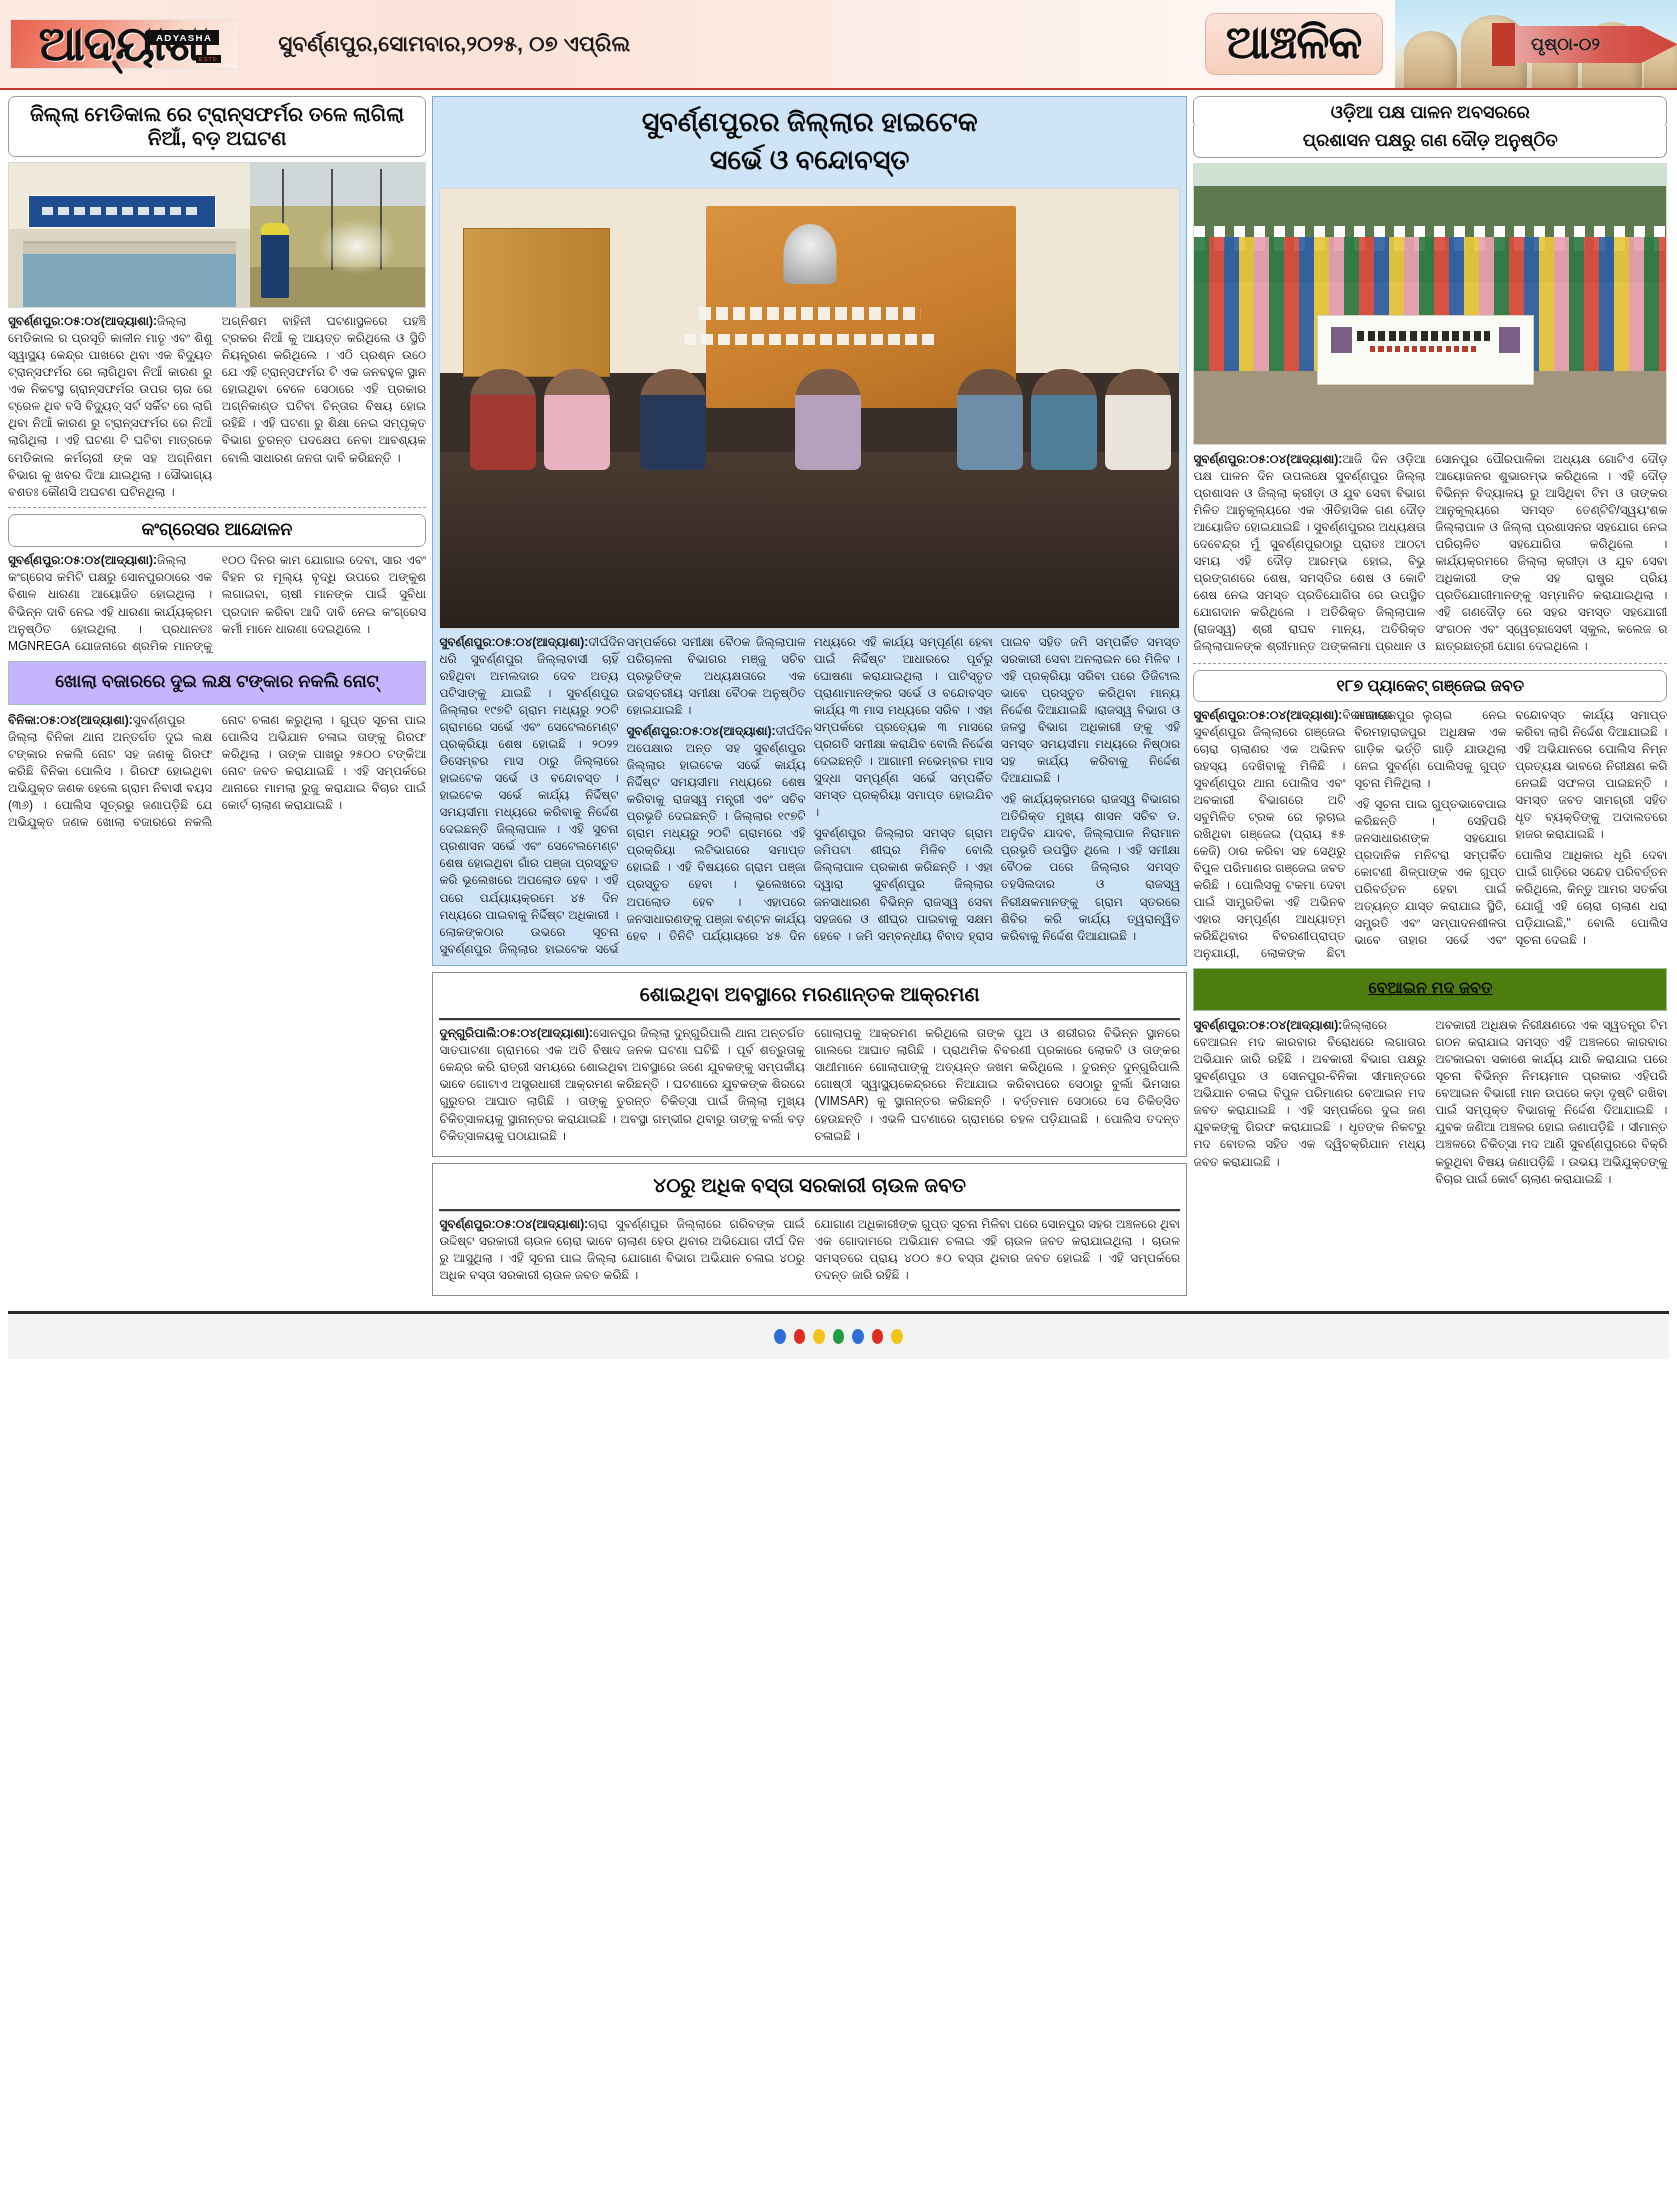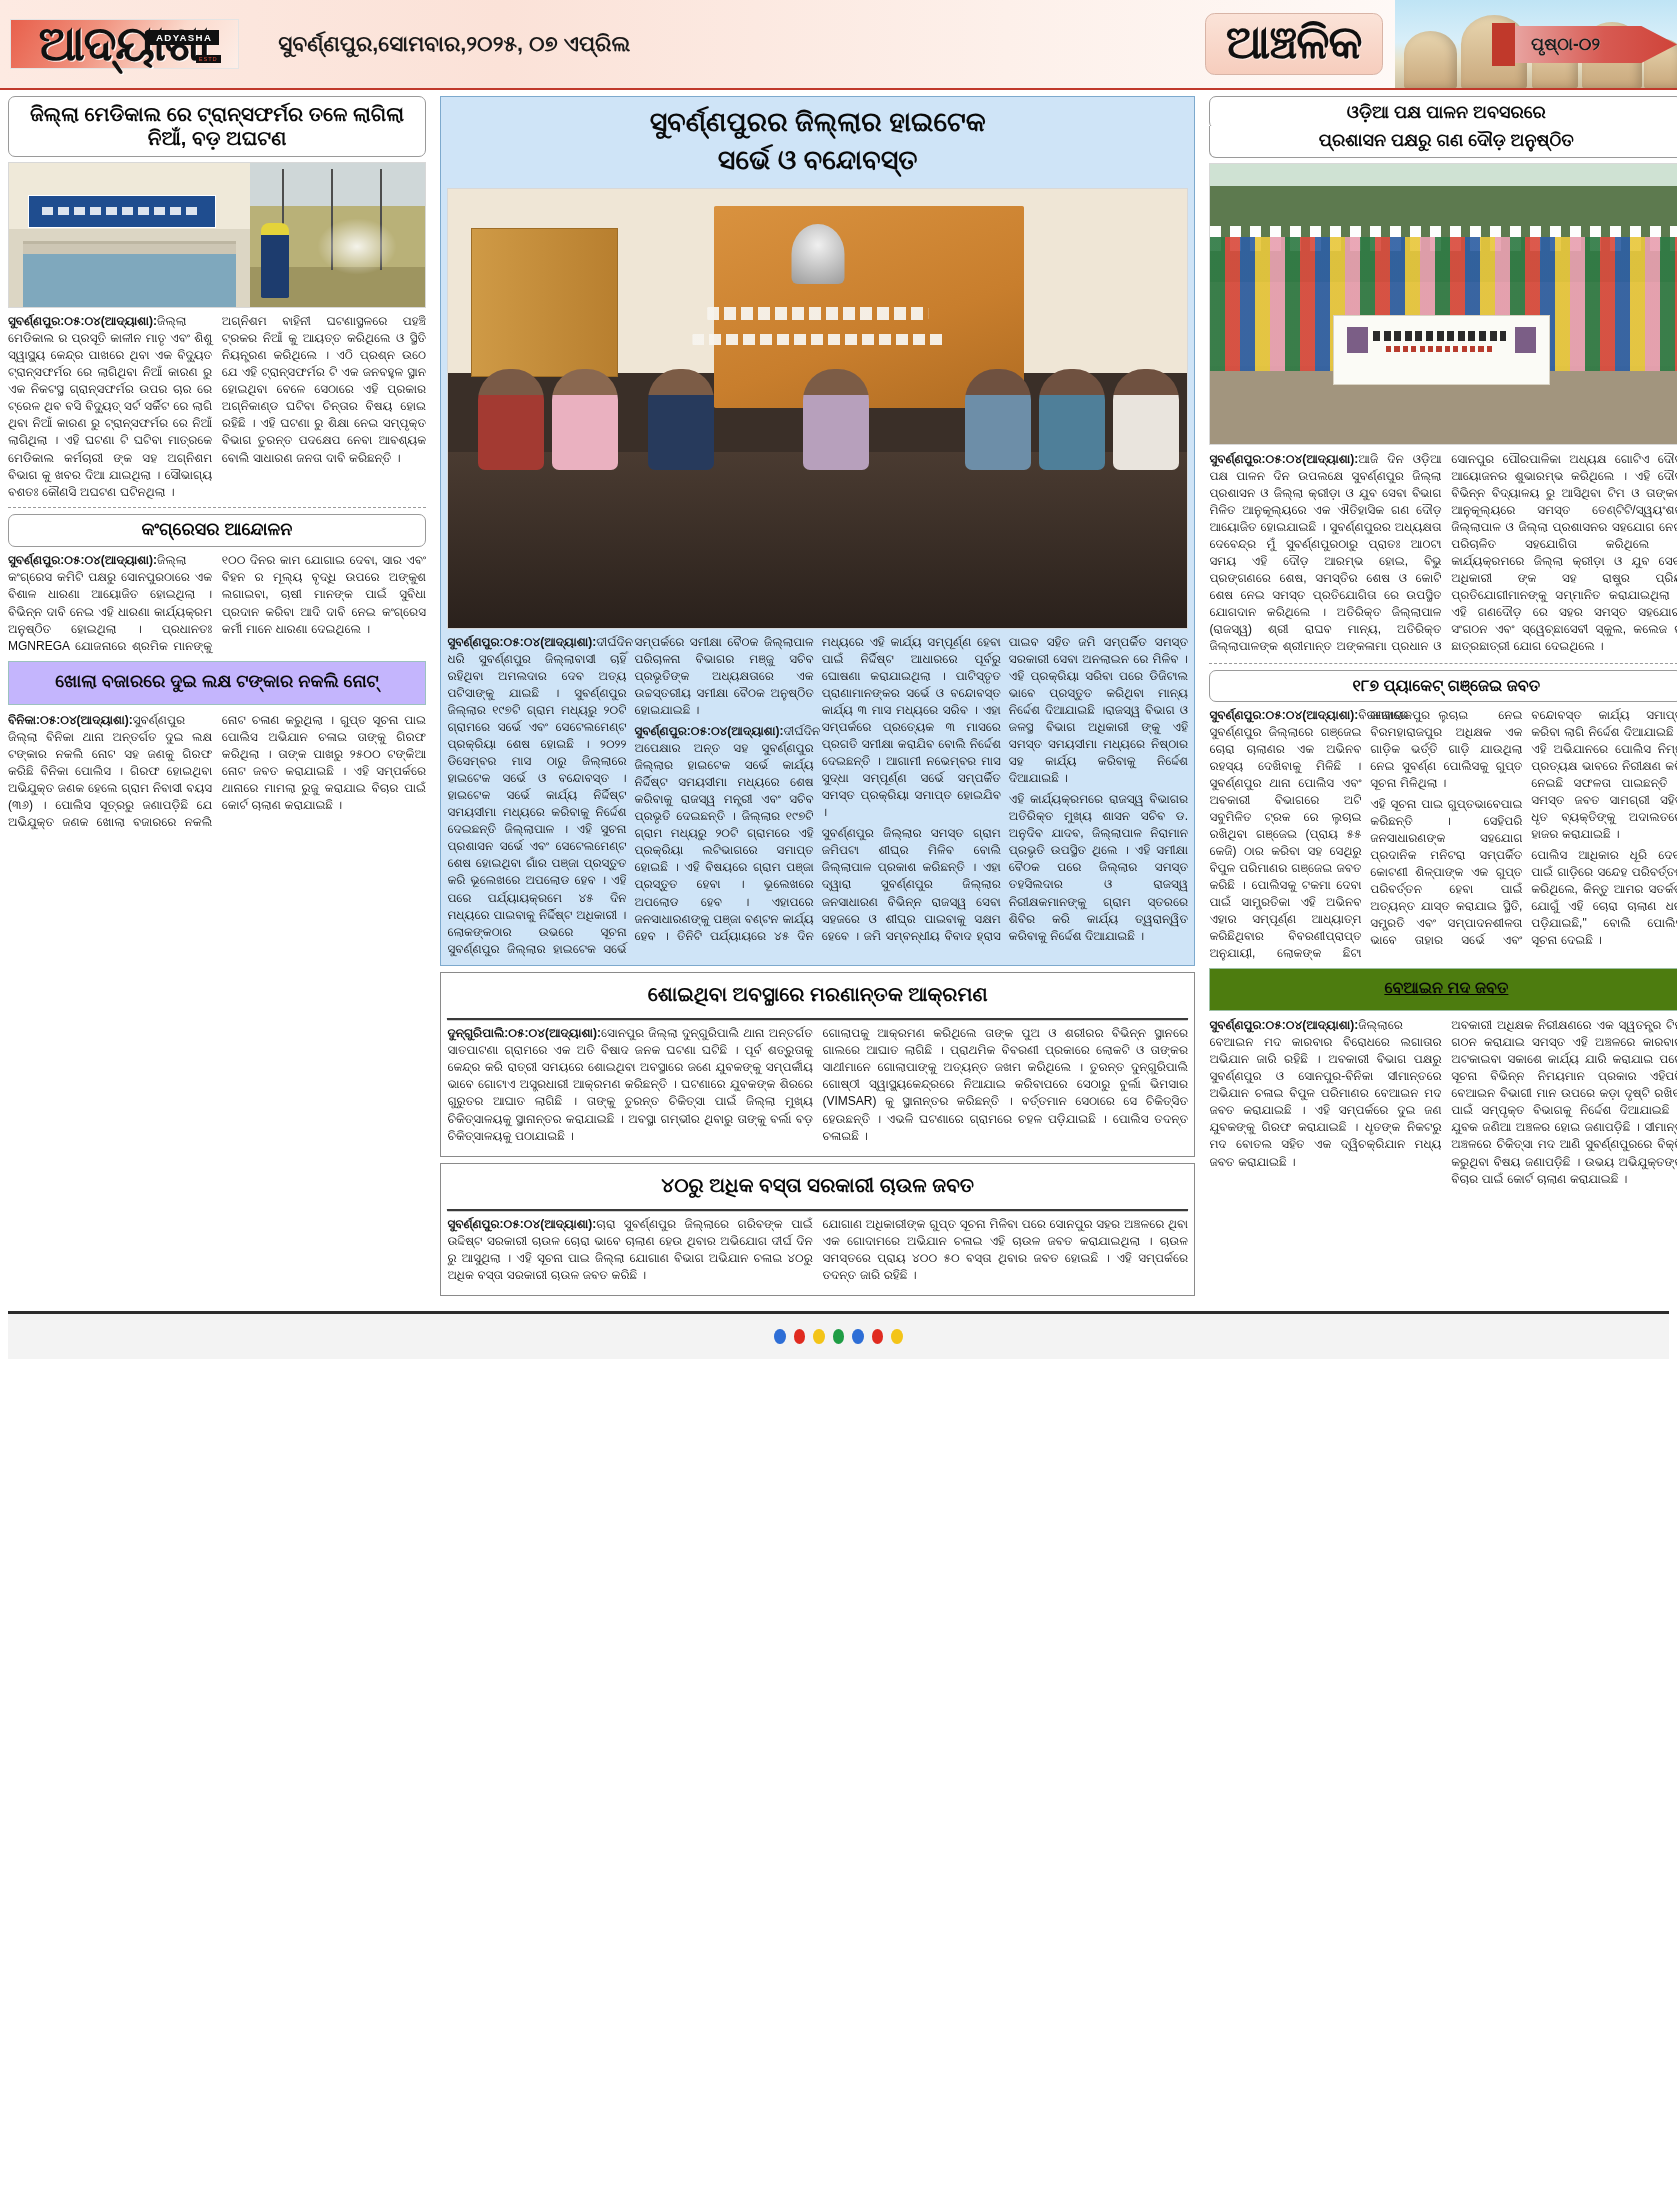--- a/index.html
+++ b/index.html
@@ -141,21 +141,21 @@
     display: flex; align-items: center; padding-left: 16px;
   }
   .page-flag .body span {
     font-size: 17.6px; font-weight: bold; color: #1b1b1b;
     text-shadow: 0.4px 0.4px 0 rgba(255,255,255,.5);
   }
 
   
   .content {
     display: flex;
-    gap: 8px;
+    gap: 0;
     padding: 6.2px 8px 0 8px;
   }
   .col-left   { width: 418px; flex: 0 0 418px; }
   .col-center { width: 755px; flex: 0 0 755px; margin: 0 6.2px; }
   .col-right  { width: 474px; flex: 0 0 474px; }
 
   
   .panel {
     border: 0.9px solid #8a8a8a;
     background: #fff;

